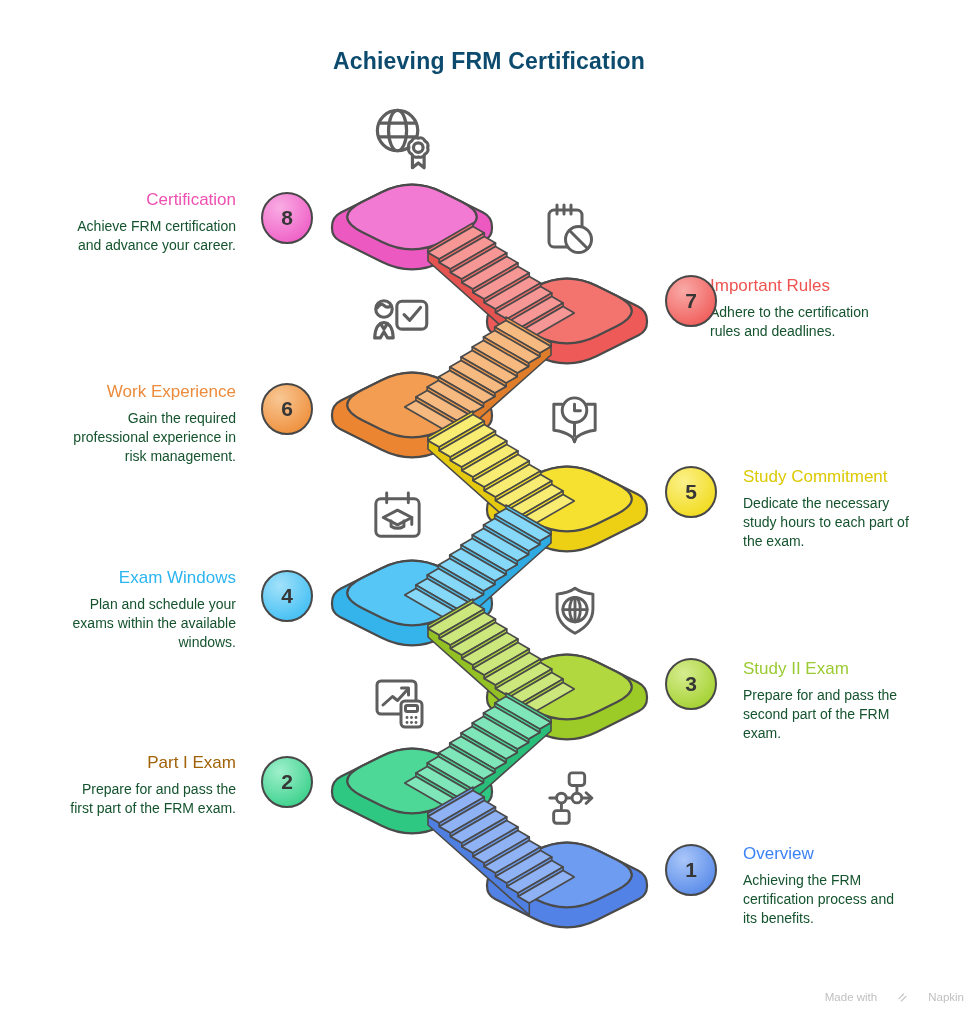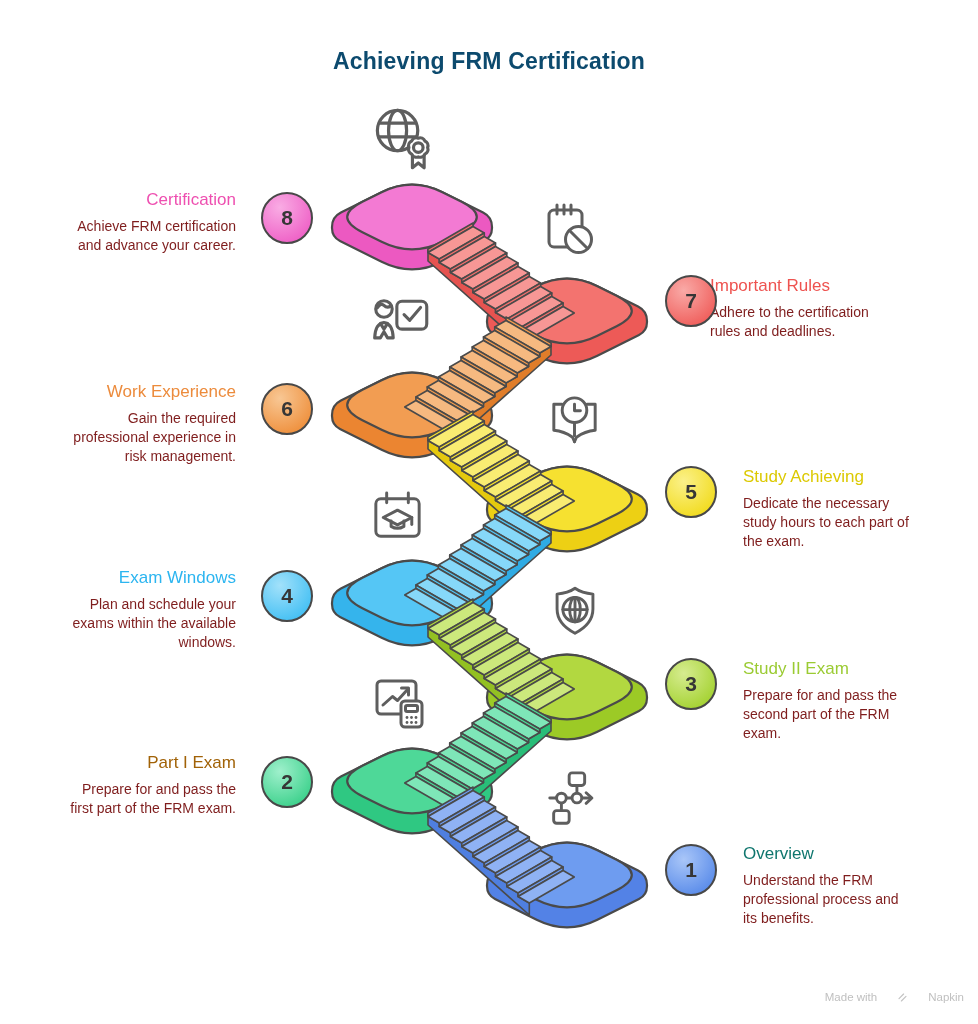--- a/index.html
+++ b/index.html
@@ -7,21 +7,21 @@
     width:978px;height:1024px;position:relative;overflow:hidden;
     background:#ffffff;font-family:"Liberation Sans",sans-serif;
   }
   #stairs{position:absolute;left:0;top:0;}
   .page-title{
     position:absolute;top:48px;left:0;width:978px;margin:0;text-align:center;
     font-size:23px;font-weight:700;color:#0c4a6e;letter-spacing:.2px;
   }
   .step-block{position:absolute;}
   .step-title{font-size:17px;font-weight:400;margin-bottom:7px;}
-  .step-desc{font-size:14px;color:#7f1d1d;line-height:1.34;}
+  .step-desc{font-size:14px;color:#14532d;line-height:1.34;}
   .left{text-align:right;}
   .right{text-align:left;}
   .badge{
     position:absolute;width:52px;height:52px;border-radius:50%;
     border:2.5px solid #484848;box-sizing:border-box;
     display:flex;align-items:center;justify-content:center;
   }
   .badge span{font-size:21px;font-weight:700;color:#363636;}
   .icon{position:absolute;}
   .icon svg{display:block;width:100%;height:100%;}
@@ -315,30 +315,30 @@
 <div class="step-block left" style="top:753px;left:68px;width:168px">
   <div class="step-title" style="color: #a16207;">Part I Exam</div>
   <div class="step-desc">Prepare for and pass the first part of the FRM exam.</div>
 </div>
 
 <div class="step-block right" style="top:276px;left:710px;width:178px">
   <div class="step-title" style="color: rgb(238, 83, 80);">Important Rules</div>
   <div class="step-desc">Adhere to the certification rules and deadlines.</div>
 </div>
 <div class="step-block right" style="top:467px;left:743px;width:170px">
-  <div class="step-title" style="color: rgb(220, 201, 2);">Study Achieving</div>
+  <div class="step-title" style="color: rgb(220, 201, 2);">Study Commitment</div>
   <div class="step-desc">Dedicate the necessary study hours to each part of the exam.</div>
 </div>
 <div class="step-block right" style="top:659px;left:743px;width:172px">
   <div class="step-title" style="color: rgb(155, 203, 51);">Study II Exam</div>
   <div class="step-desc">Prepare for and pass the second part of the FRM exam.</div>
 </div>
 <div class="step-block right" style="top:844px;left:743px;width:168px">
-  <div class="step-title" style="color: #0f766e;">Overview</div>
-  <div class="step-desc">Understand the FRM professional process and its benefits.</div>
+  <div class="step-title" style="color: #3b82f6;">Overview</div>
+  <div class="step-desc">Achieving the FRM certification process and its benefits.</div>
 </div>
 
 <div class="badge" style="left: 261px; top: 192px; background: radial-gradient(circle at 35% 28%, rgb(249, 172, 228) 0%, rgb(239, 99, 199) 78%);">
     <span>8</span>
   </div>
 <div class="badge" style="left: 261px; top: 383px; background: radial-gradient(circle at 35% 28%, rgb(248, 199, 148) 0%, rgb(239, 146, 64) 78%);">
     <span>6</span>
   </div>
 <div class="badge" style="left: 261px; top: 570px; background: radial-gradient(circle at 35% 28%, rgb(162, 225, 250) 0%, rgb(71, 193, 244) 78%);">
     <span>4</span>

